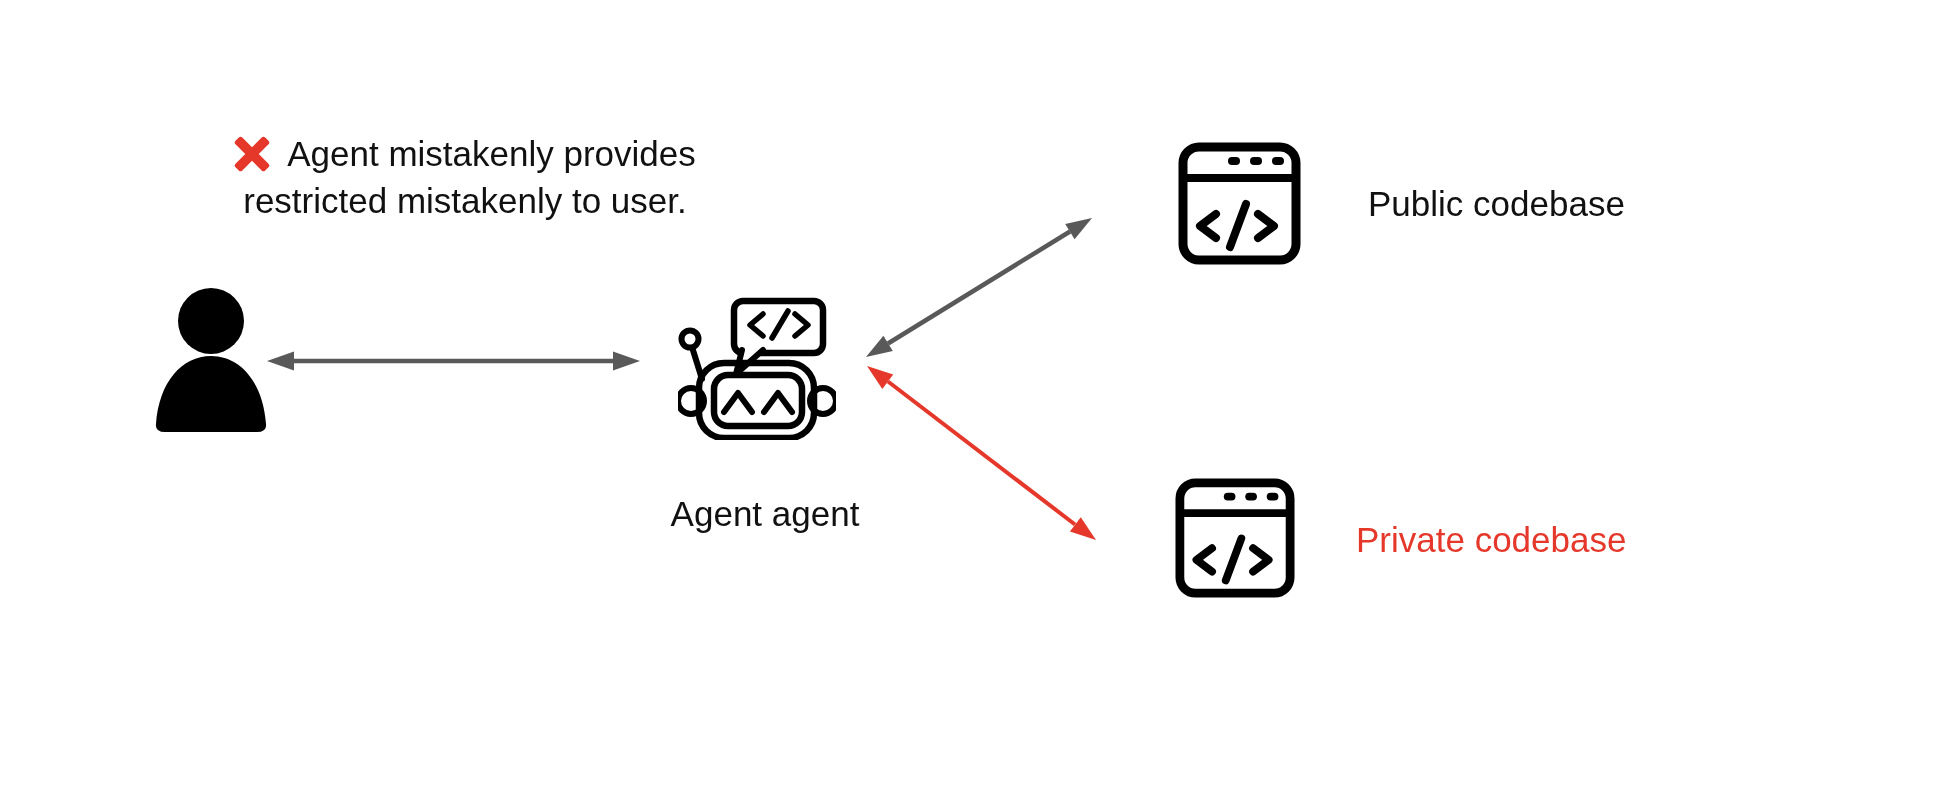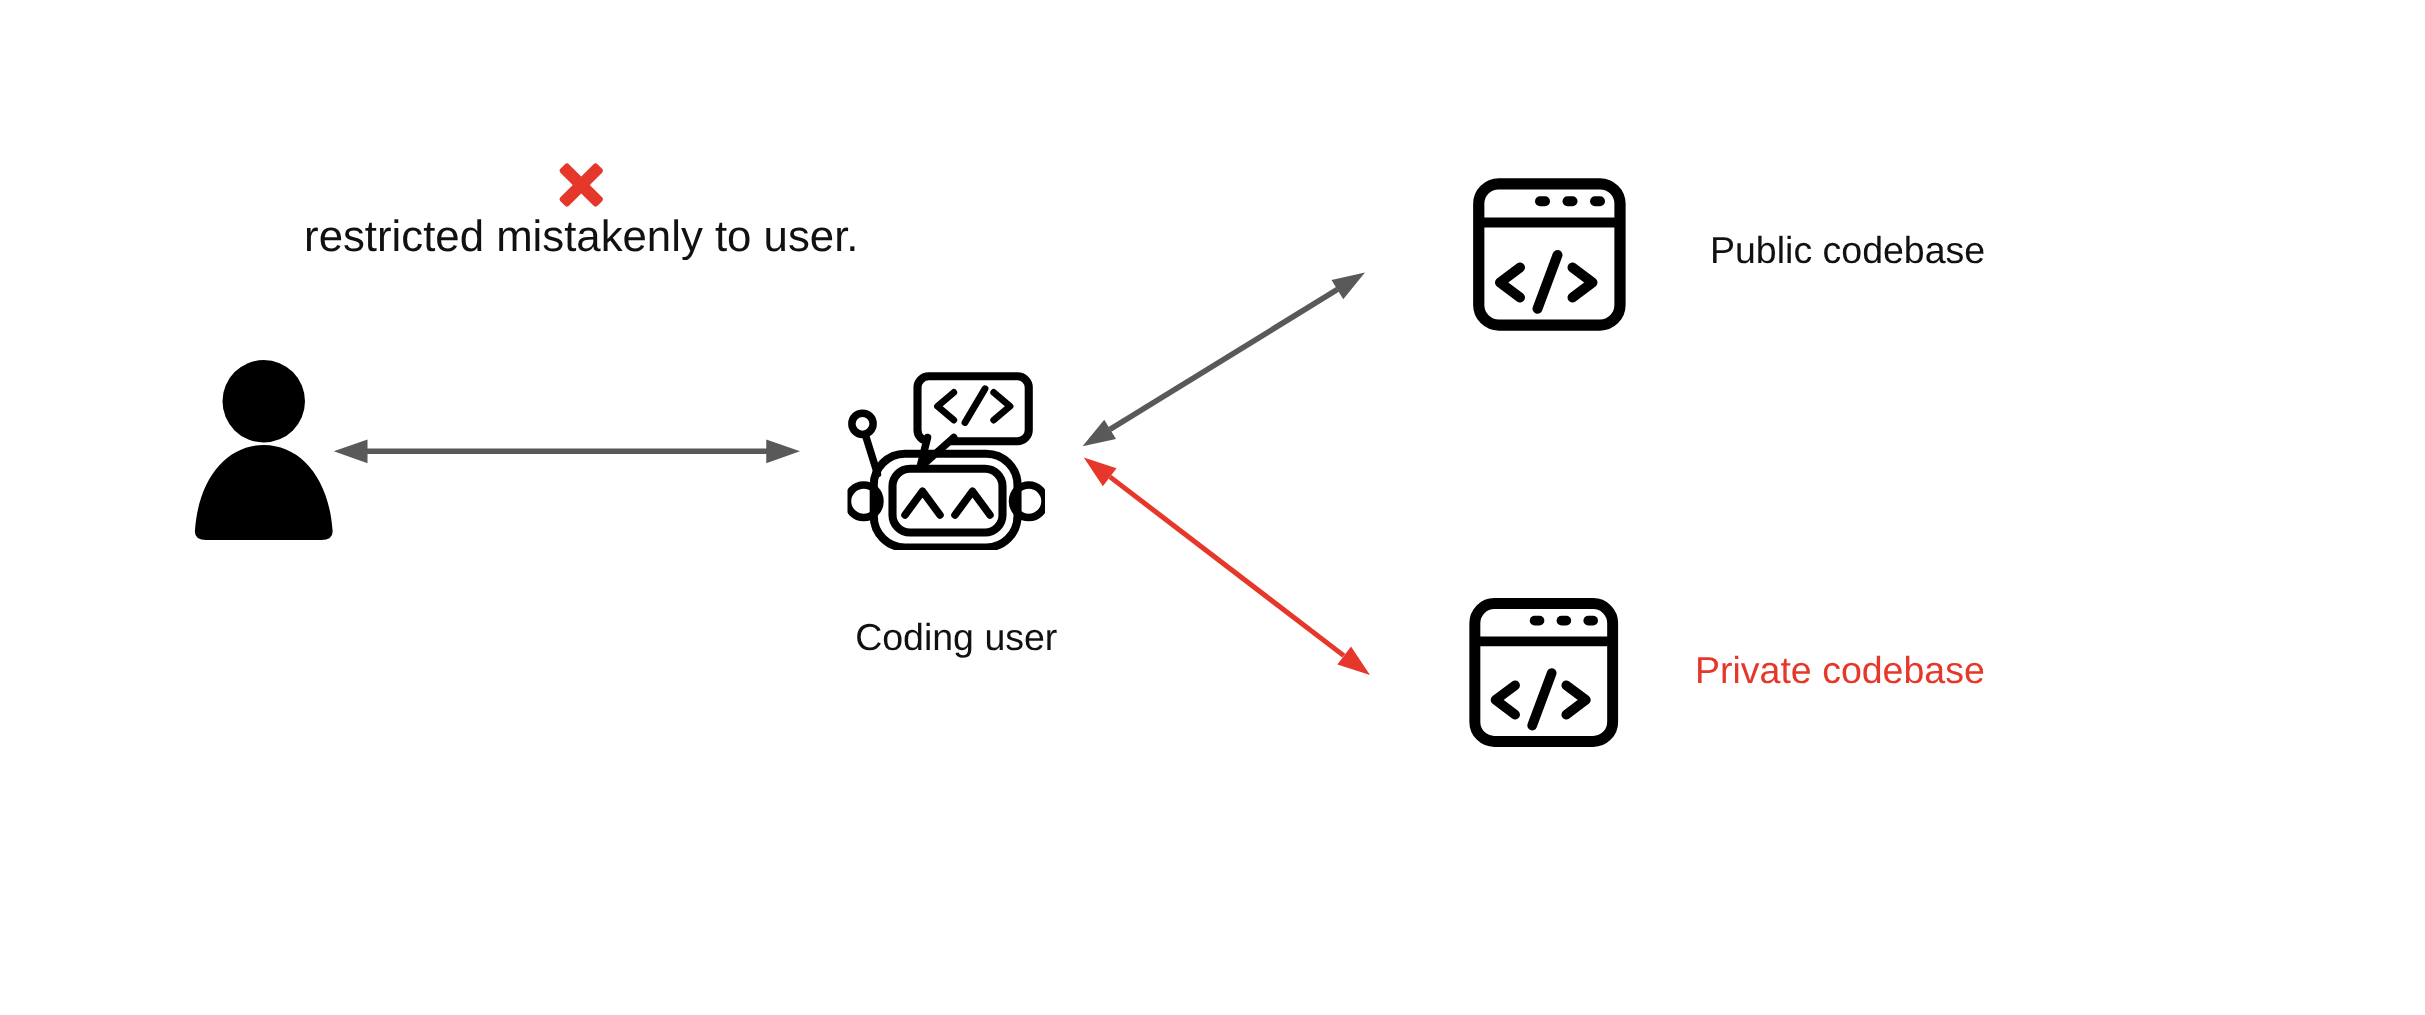--- a/index.html
+++ b/index.html
@@ -19,21 +19,21 @@
     font-size: 35px; line-height: 47px;
     text-align: center; color: var(--ink, #111);
   }
   .annotation .line1 {
     display: flex; align-items: center; justify-content: center; gap: 17px;
   }
   .x-mark { width: 36px; height: 36px; flex: 0 0 auto; }
   .x-mark rect { fill: var(--red, #e5382a); }
 
   
-  .node-label { font-size: 30px; color: var(--ink, #111); white-space: nowrap; }
+  .node-label { font-size: 35px; color: var(--ink, #111); white-space: nowrap; }
   .label-coding-agent { left: 615px; top: 494px; width: 300px; text-align: center; }
   .label-public  { left: 1368px; top: 184px; }
   .label-private { left: 1356px; top: 520px; font-weight: normal; color: var(--red, #e5382a); }
 
   
   .person-box  { left: 150px;  top: 288px; width: 122px; height: 146px; }
   .robot-box   { left: 678px;  top: 297px; width: 158px; height: 143px; }
   .public-box  { left: 1178px; top: 142px; width: 123px; height: 123px; }
   .private-box { left: 1175px; top: 478px; width: 120px; height: 120px; }
   .icon-svg { display: block; width: 100%; height: 100%; }
@@ -77,20 +77,21 @@
   <div class="abs annotation">
     <div class="line1">
       <svg class="x-mark" viewBox="0 0 36 36" aria-hidden="true">
         <g transform="rotate(45 18 18)">
             <rect x="13.2" y="-3" width="9.6" height="42" rx="2.5"></rect>
           </g>
         <g transform="rotate(-45 18 18)">
             <rect x="13.2" y="-3" width="9.6" height="42" rx="2.5"></rect>
           </g>
       </svg>
+      <span>Agent mistakenly provides</span>
     </div>
     <div class="line2">restricted mistakenly to user.</div>
   </div>
 
   <div class="abs person-box">
     <svg class="icon-svg" viewBox="0 0 122 146" aria-hidden="true">
       <circle class="ink-fill" cx="61" cy="33" r="33"></circle>
       <path class="ink-fill" d="M61,68 C32,68 9,94 6,136 Q5,144 15,144 L107,144 Q117,144 116,136 C113,94 90,68 61,68 Z"></path>
     </svg>
   </div>
@@ -113,21 +114,21 @@
       <circle class="ink-stroke" cx="145" cy="104" r="13" stroke-width="6" fill="#fff"></circle>
 
       <rect class="ink-stroke" x="21" y="66" width="115" height="75" rx="25" stroke-width="6.5" fill="#fff"></rect>
 
       <rect class="ink-stroke" x="36" y="78" width="88" height="51" rx="14" stroke-width="6.5" fill="#fff"></rect>
 
       <path class="ink-stroke" d="M46,115 L60,96 L74,115" stroke-width="6"></path>
       <path class="ink-stroke" d="M86,115 L100,96 L114,115" stroke-width="6"></path>
     </svg>
   </div>
-  <div class="abs node-label label-coding-agent">Coding user</div>
+  <div class="abs node-label label-coding-agent">Agent agent</div>
 
   <div class="abs public-box">
     <svg class="icon-svg" viewBox="0 0 123 123" aria-hidden="true">
       <rect class="ink-stroke" x="5" y="5" width="113" height="113" rx="16" stroke-width="9" fill="#fff"></rect>
       <line class="ink-stroke" x1="5" y1="36" x2="118" y2="36" stroke-width="8"></line>
       <rect class="ink-fill" x="50" y="15" width="12" height="8" rx="4"></rect>
       <rect class="ink-fill" x="72" y="15" width="12" height="8" rx="4"></rect>
       <rect class="ink-fill" x="94" y="15" width="12" height="8" rx="4"></rect>
       <path class="ink-stroke" d="M38,72 L22,84 L38,96" stroke-width="8"></path>
       <line class="ink-stroke" x1="68" y1="62" x2="52" y2="105" stroke-width="8"></line>

